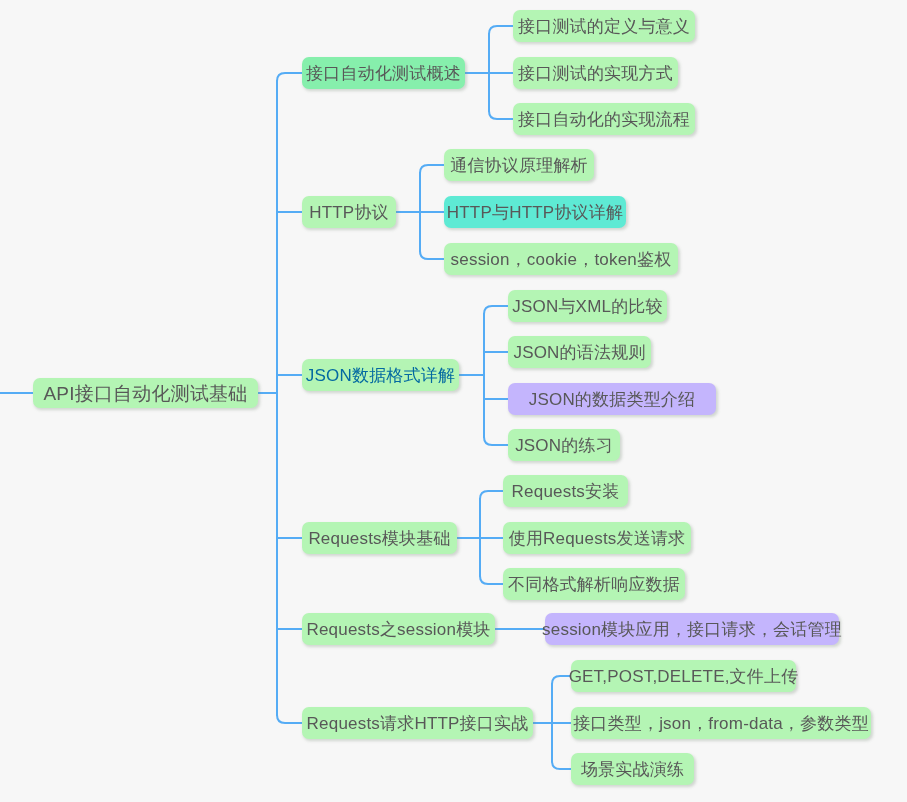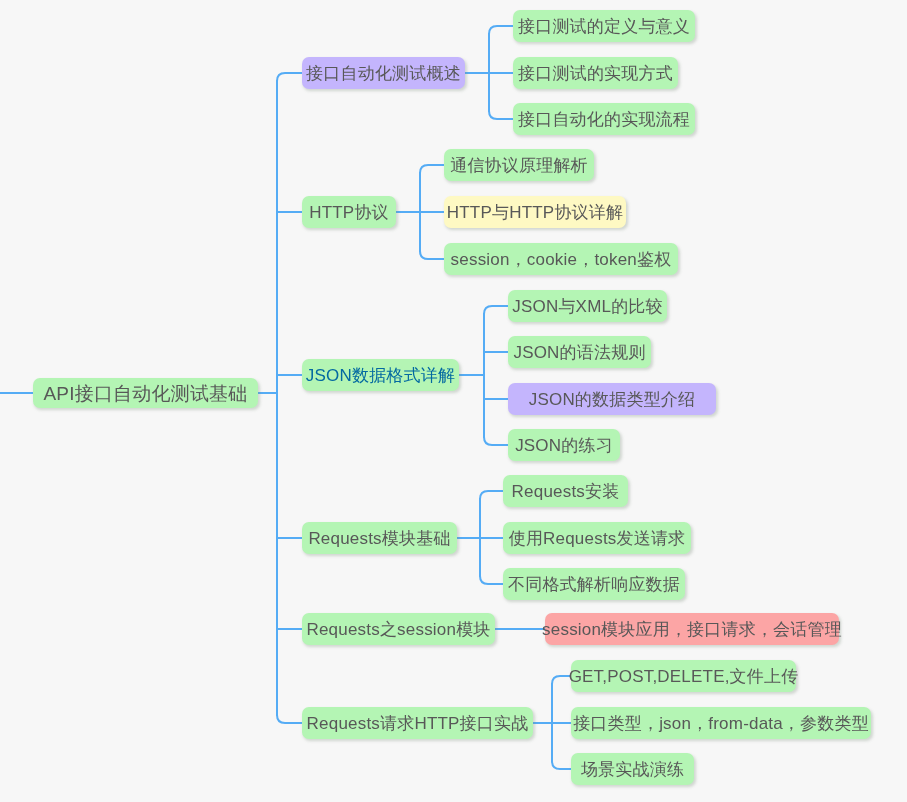--- a/index.html
+++ b/index.html
@@ -95,39 +95,39 @@
       <path d="M533,723 H552" fill="none" stroke="#55acf5" stroke-width="2" stroke-linecap="round"></path>
       <path d="M552,684 V761" fill="none" stroke="#55acf5" stroke-width="2" stroke-linecap="round"></path>
       <path d="M552,684 Q552,676 560,676 H571" fill="none" stroke="#55acf5" stroke-width="2" stroke-linecap="round"></path>
       <path d="M552,723 H571" fill="none" stroke="#55acf5" stroke-width="2" stroke-linecap="round"></path>
       <path d="M552,761 Q552,769 560,769 H571" fill="none" stroke="#55acf5" stroke-width="2" stroke-linecap="round"></path>
     </svg>
   <div id="nodes">
       <div class="node root" style="left: 33px; top: 378px; width: 225px; height: 30px; background: rgb(180, 245, 180); color: rgb(88, 88, 88);">
         <span>API接口自动化测试基础</span>
       </div>
-      <div class="node lvl2" style="left: 302px; top: 57px; width: 163px; height: 32px; background: #c4b5fd; color: rgb(88, 88, 88);">
+      <div class="node lvl2" style="left: 302px; top: 57px; width: 163px; height: 32px; background: #86efac; color: rgb(88, 88, 88);">
         <span>接口自动化测试概述</span>
       </div>
       <div class="node lvl3" style="left: 513px; top: 10px; width: 182px; height: 32px; background: rgb(180, 245, 180); color: rgb(88, 88, 88);">
         <span>接口测试的定义与意义</span>
       </div>
       <div class="node lvl3" style="left: 513px; top: 57px; width: 165px; height: 32px; background: rgb(180, 245, 180); color: rgb(88, 88, 88);">
         <span>接口测试的实现方式</span>
       </div>
       <div class="node lvl3" style="left: 513px; top: 103px; width: 182px; height: 32px; background: rgb(180, 245, 180); color: rgb(88, 88, 88);">
         <span>接口自动化的实现流程</span>
       </div>
       <div class="node lvl2" style="left: 302px; top: 196px; width: 94px; height: 32px; background: rgb(180, 245, 180); color: rgb(88, 88, 88);">
         <span>HTTP协议</span>
       </div>
       <div class="node lvl3" style="left: 444px; top: 149px; width: 150px; height: 32px; background: rgb(180, 245, 180); color: rgb(88, 88, 88);">
         <span>通信协议原理解析</span>
       </div>
-      <div class="node lvl3" style="left: 444px; top: 196px; width: 182px; height: 32px; background: #fef9c3; color: rgb(88, 88, 88);">
+      <div class="node lvl3" style="left: 444px; top: 196px; width: 182px; height: 32px; background: #5eead4; color: rgb(88, 88, 88);">
         <span>HTTP与HTTP协议详解</span>
       </div>
       <div class="node lvl3" style="left: 444px; top: 243px; width: 234px; height: 32px; background: rgb(180, 245, 180); color: rgb(88, 88, 88);">
         <span>session，cookie，token鉴权</span>
       </div>
       <div class="node lvl2" style="left: 302px; top: 359px; width: 157px; height: 32px; background: rgb(180, 245, 180); color: #0369a1;">
         <span>JSON数据格式详解</span>
       </div>
       <div class="node lvl3" style="left: 508px; top: 290px; width: 159px; height: 32px; background: rgb(180, 245, 180); color: rgb(88, 88, 88);">
         <span>JSON与XML的比较</span>
@@ -149,21 +149,21 @@
       </div>
       <div class="node lvl3" style="left: 503px; top: 522px; width: 188px; height: 32px; background: rgb(180, 245, 180); color: rgb(88, 88, 88); text-align: right;">
         <span>使用Requests发送请求</span>
       </div>
       <div class="node lvl3" style="left: 503px; top: 568px; width: 182px; height: 32px; background: rgb(180, 245, 180); color: rgb(88, 88, 88);">
         <span>不同格式解析响应数据</span>
       </div>
       <div class="node lvl2" style="left: 302px; top: 613px; width: 193px; height: 32px; background: rgb(180, 245, 180); color: rgb(88, 88, 88);">
         <span>Requests之session模块</span>
       </div>
-      <div class="node lvl3" style="left: 545px; top: 613px; width: 294px; height: 32px; background: #fca5a5; color: rgb(88, 88, 88);">
+      <div class="node lvl3" style="left: 545px; top: 613px; width: 294px; height: 32px; background: #c4b5fd; color: rgb(88, 88, 88);">
         <span>session模块应用，接口请求，会话管理</span>
       </div>
       <div class="node lvl2" style="left: 302px; top: 707px; width: 231px; height: 32px; background: rgb(180, 245, 180); color: rgb(88, 88, 88);">
         <span>Requests请求HTTP接口实战</span>
       </div>
       <div class="node lvl3" style="left: 571px; top: 660px; width: 225px; height: 32px; background: rgb(180, 245, 180); color: rgb(88, 88, 88);">
         <span>GET,POST,DELETE,文件上传</span>
       </div>
       <div class="node lvl3" style="left: 571px; top: 707px; width: 300px; height: 32px; background: rgb(180, 245, 180); color: rgb(88, 88, 88);">
         <span>接口类型，json，from-data，参数类型</span>

